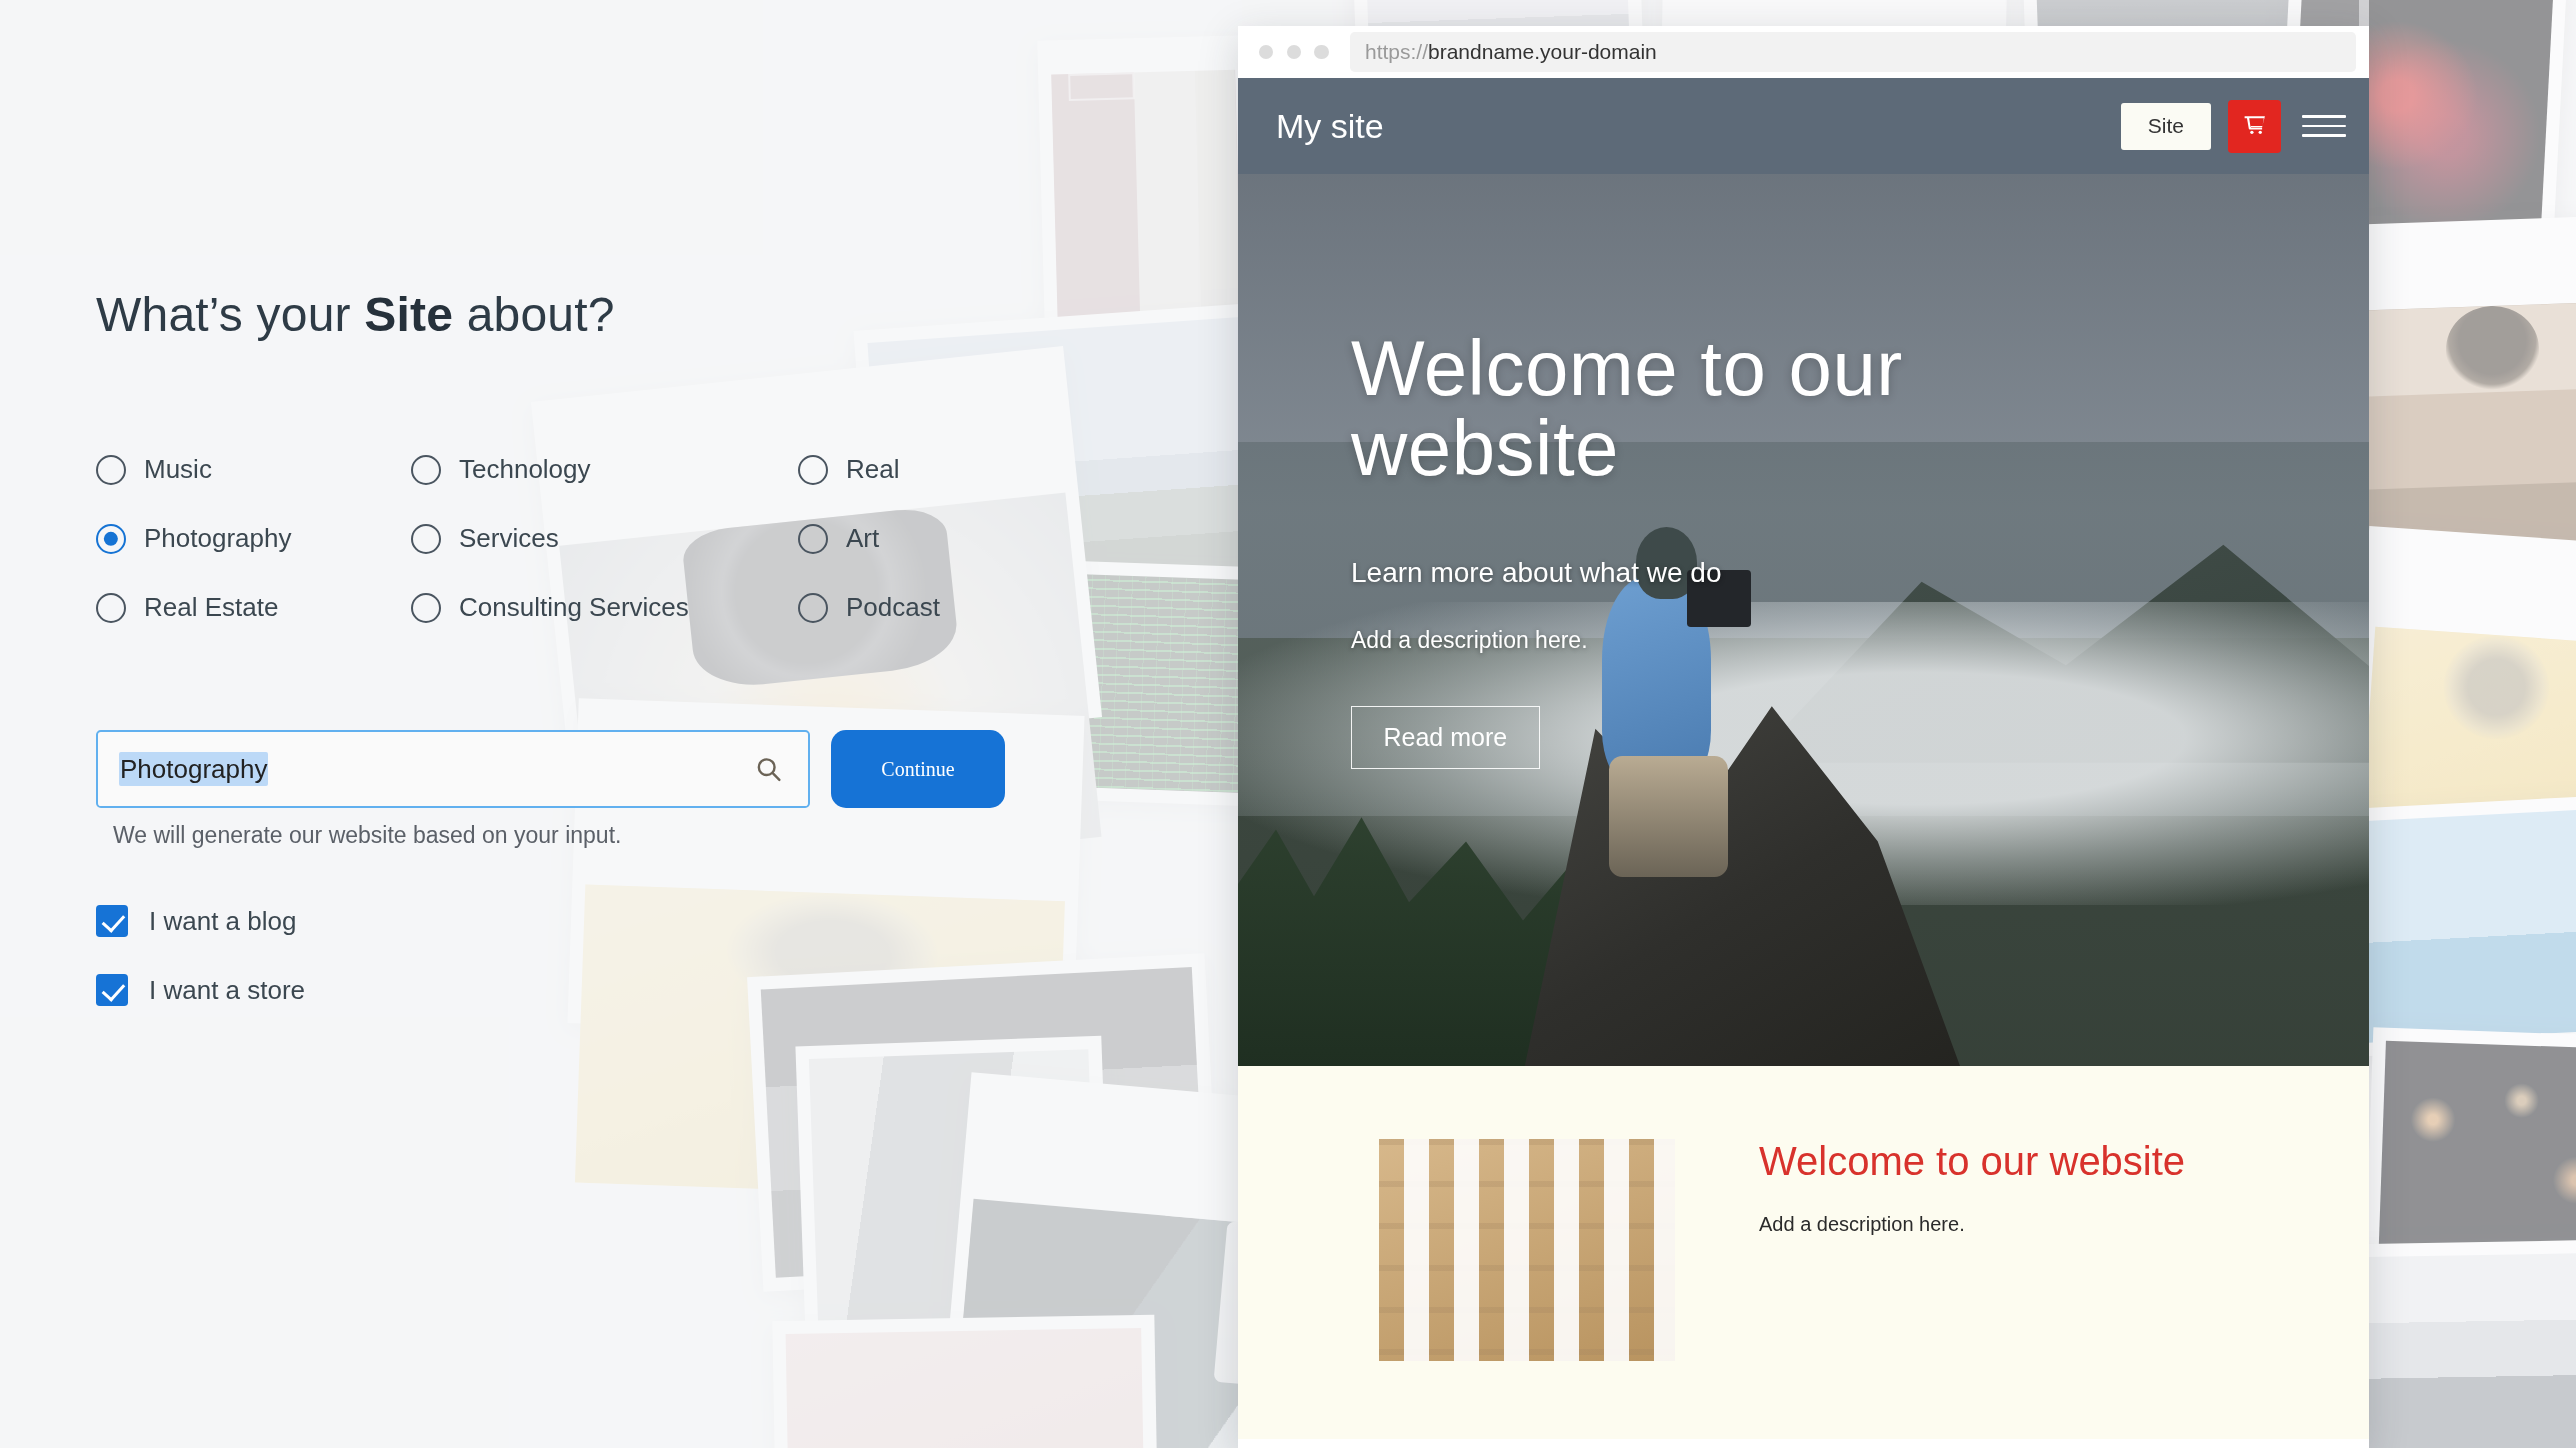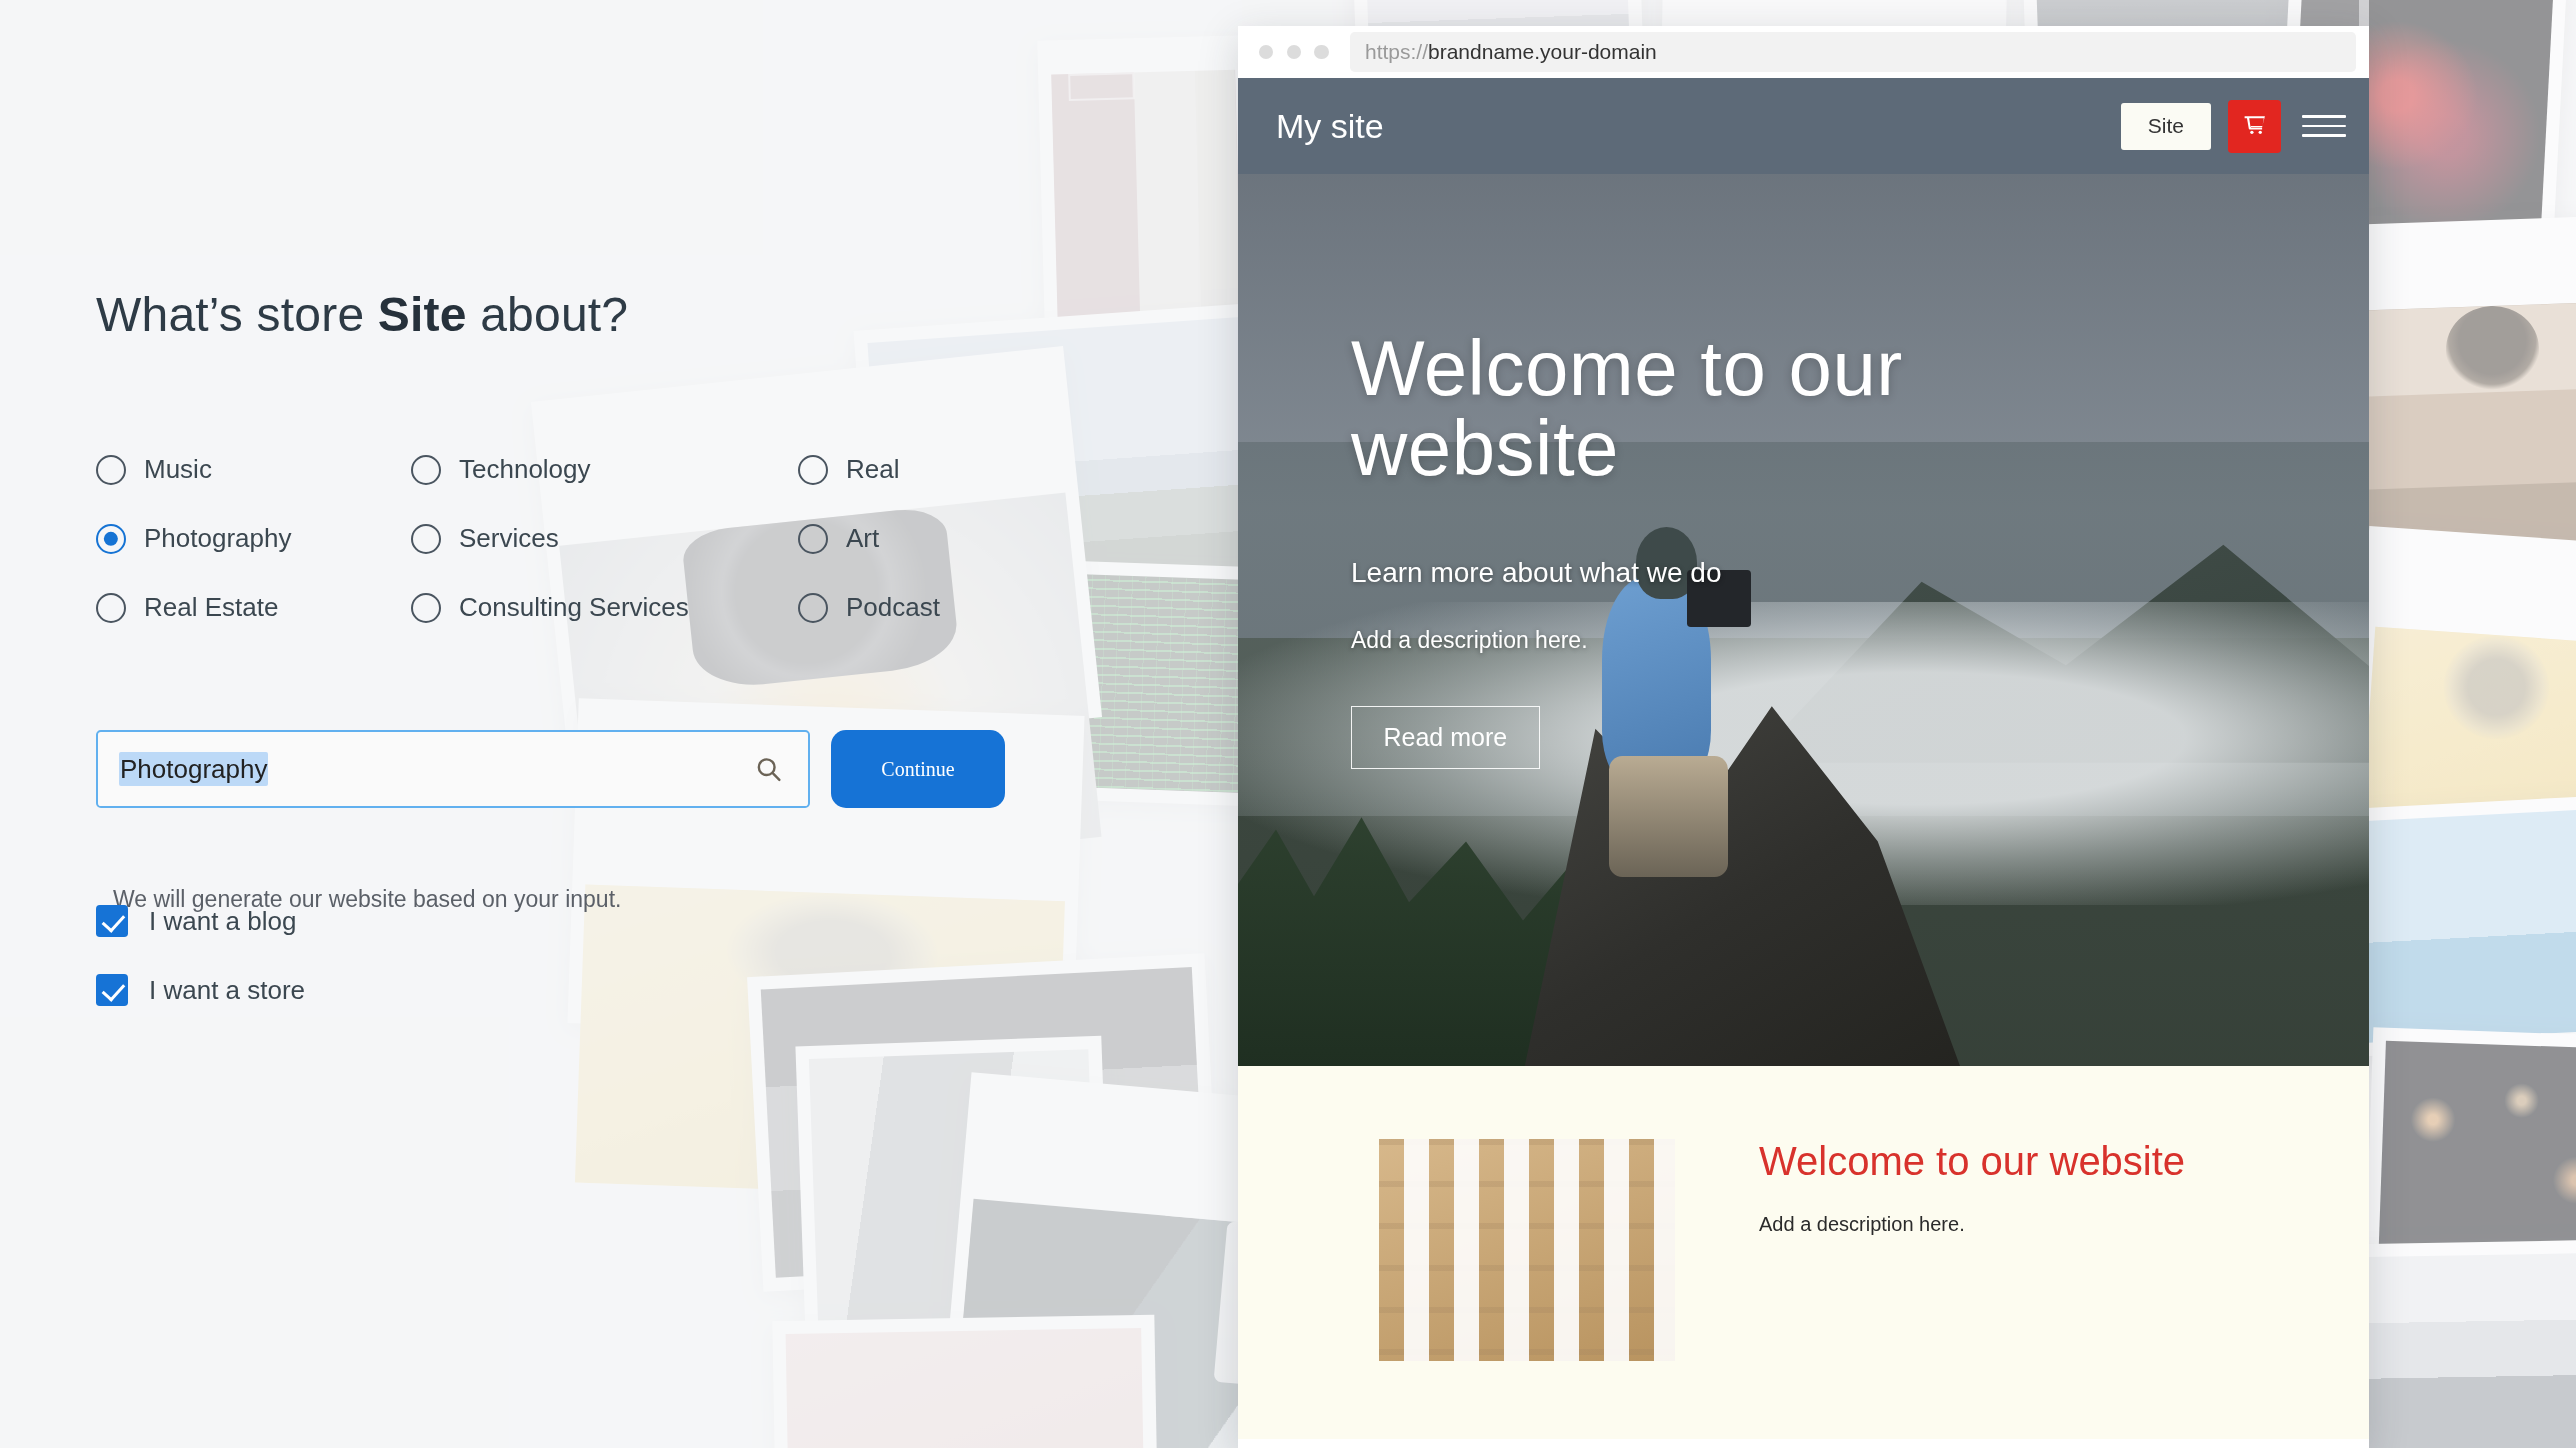--- a/index.html
+++ b/index.html
@@ -117,21 +117,21 @@
     font-size:26px; color:#222; margin-left:21px;
     background:#bcd9f7; padding:1.9px 1px; border-radius:1.9px;
   }
   .search-icon { position:absolute; right:25px; top:50%; transform:translateY(-50%);
                  width:29px; height:29px; }
   .search-icon svg { display:block; }
   .continue-btn {
     width:174px; height:78px; background:#1673d6; border:none; border-radius:15px;
     color:#fff; font-size:20px; font-family:Liberation Serif, serif; cursor:pointer;
   }
-  .hint { position:absolute; left:113px; top:886px; font-size:23px; color:#5b6068; }
+  .hint { position:absolute; left:113px; top:822px; font-size:23px; color:#5b6068; }
 
   .checks { position:absolute; left:96px; top:905px; display:flex; flex-direction:column; gap:37px; }
   .check-item { display:flex; align-items:center; gap:21px; cursor:pointer; }
   .check-mark {
     width:32px; height:32px; border-radius:3.8px; background:#1673d6; position:relative; flex:0 0 auto;
   }
   .check-mark::after {
     content:""; position:absolute; left:10.5px; top:4.8px; width:9.6px; height:18px;
     border:solid #fff; border-width:0 3.8px 3.8px 0; transform:rotate(42deg);
   }
@@ -286,21 +286,21 @@
     <div class="card" style="left:2340px; top:1242px; width:287px; height:248px; transform:rotate(-1deg);">
         <div class="ph ph-desk"></div>
       </div>
     <div class="veil-behind"></div>
     <div class="veil-right"></div>
     <div class="veil-left"></div>
   </div>
 
   <div class="form-panel">
 
-    <h1 class="page-title"><span>What’s store </span><b>Site</b><span> about?</span></h1>
+    <h1 class="page-title"><span>What’s your </span><b>Site</b><span> about?</span></h1>
 
     <div class="radio-grid">
       <div class="radio-item">
         <span class="radio-mark"></span>
         <span class="radio-label">Music</span>
       </div>
       <div class="radio-item">
         <span class="radio-mark"></span>
         <span class="radio-label">Technology</span>
       </div>

